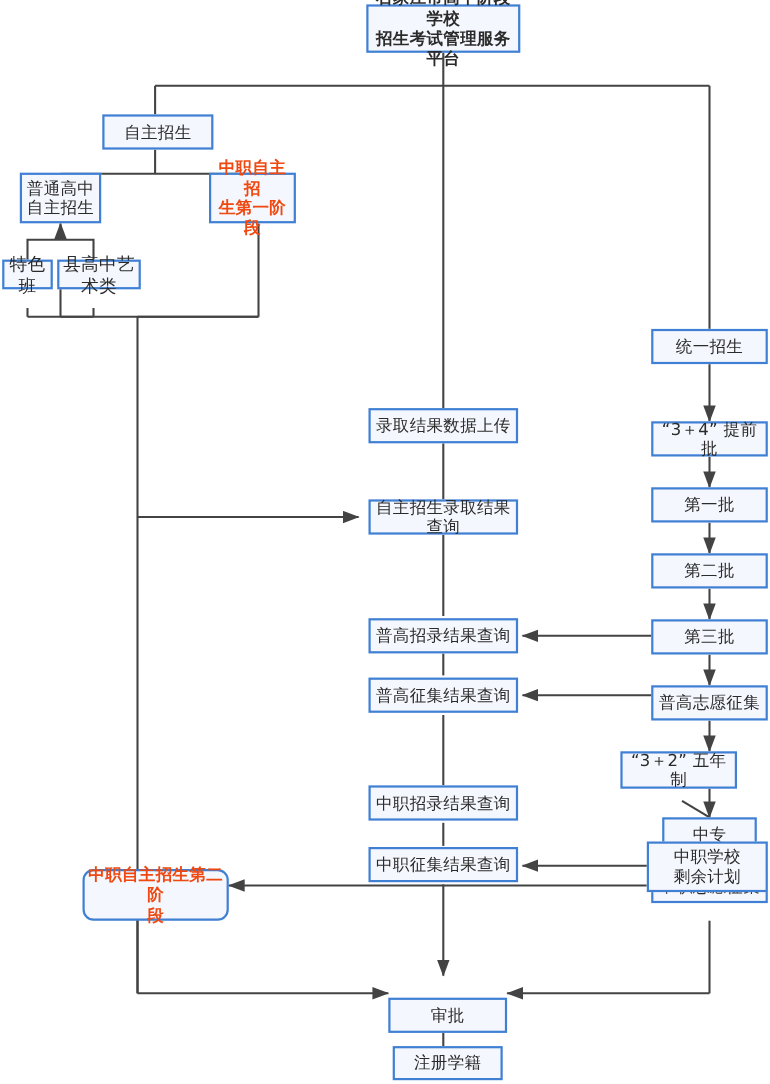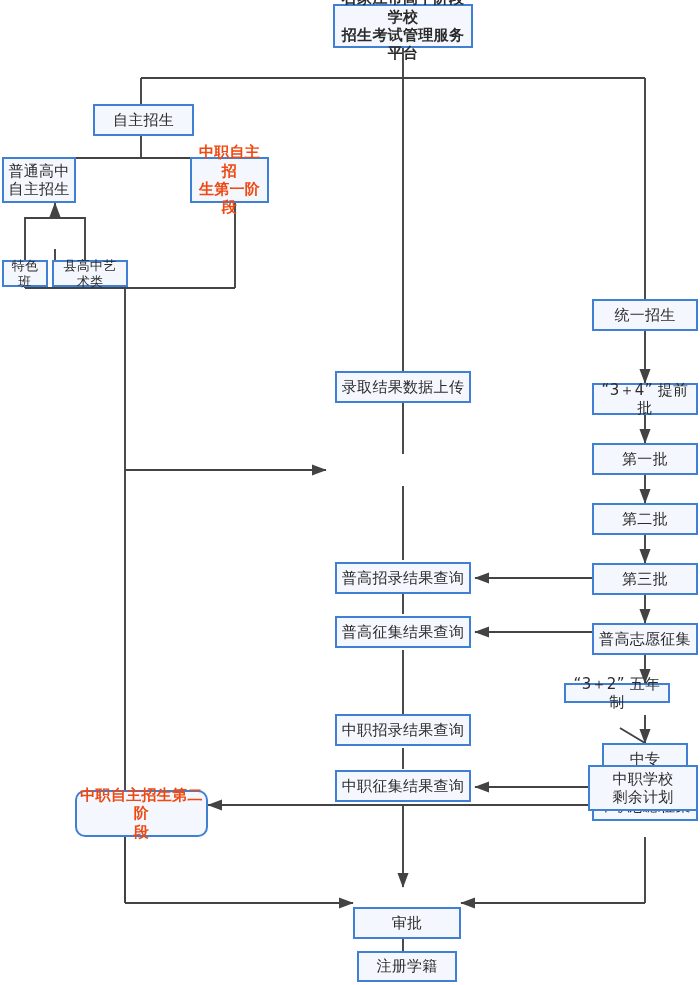--- a/index.html
+++ b/index.html
@@ -46,23 +46,22 @@
   }
   .node.bold {
     font-weight: bold;
   }
   .node .txt {
     display: block;
     white-space: pre-line;
     padding: 0 3px;
   }
   .node.small {
-    font-size: 13px;
+    font-size: 16px;
     border-width: 2px;
-    margin-top: 24px;
   }
 </style>
 </head>
 <body>
 
 <div id="canvas">
 
   <svg id="wires" viewBox="0 0 700 985" xmlns="http://www.w3.org/2000/svg">
     <defs>
       <marker id="arrow" markerWidth="9" markerHeight="9" refX="7.6" refY="3" orient="auto" markerUnits="strokeWidth">
@@ -146,21 +145,21 @@
 
   <div class="node bold" style="left:333px; top:4px; width:140px; height:44px;">
     <span class="txt">石家庄市高中阶段学校
 招生考试管理服务平台</span>
   </div>
 
   <div class="node" style="left:93px; top:104px; width:101px; height:32px;">
     <span class="txt">自主招生</span>
   </div>
 
-  <div class="node" style="left:2px; top:157px; width:74px; height:46px;">
+  <div class="node" style="left:18px; top:157px; width:74px; height:46px;">
     <span class="txt">普通高中
 自主招生</span>
   </div>
 
   <div class="node red" style="left:190px; top:157px; width:79px; height:46px;">
     <span class="txt">中职自主招
 生第一阶段</span>
   </div>
 
   <div class="node small" style="left:2px; top:236px; width:46px; height:27px;">
@@ -188,41 +187,44 @@
   </div>
 
   <div class="node" style="left:592px; top:563px; width:106px; height:32px;">
     <span class="txt">第三批</span>
   </div>
 
   <div class="node" style="left:592px; top:623px; width:106px; height:32px;text-align:right;">
     <span class="txt">普高志愿征集</span>
   </div>
 
-  <div class="node" style="left:564px; top:683px; width:106px; height:20px;">
+  <div class="node" style="left:564px; top:683px; width:106px; height:34px;">
     <span class="txt">“3＋2” 五年制</span>
   </div>
 
   <div class="node" style="left:602px; top:743px; width:86px; height:32px;">
     <span class="txt">中专</span>
   </div>
 
   <div class="node" style="left:592px; top:791px; width:106px; height:30px;">
     <span class="txt">中职志愿征集</span>
   </div>
 
   <div class="node" style="left:588px; top:765px; width:110px; height:46px;">
     <span class="txt">中职学校
 剩余计划</span>
   </div>
 
   <div class="node" style="left:335px; top:371px; width:136px; height:32px;">
     <span class="txt">录取结果数据上传</span>
   </div>
 
+  <div class="node" style="left:335px; top:454px; width:136px; height:32px;">
+    <span class="txt">自主招生录取结果查询</span>
+  </div>
 
   <div class="node" style="left:335px; top:562px; width:136px; height:32px;">
     <span class="txt">普高招录结果查询</span>
   </div>
 
   <div class="node" style="left:335px; top:616px; width:136px; height:32px;">
     <span class="txt">普高征集结果查询</span>
   </div>
 
   <div class="node" style="left:335px; top:714px; width:136px; height:32px;">

